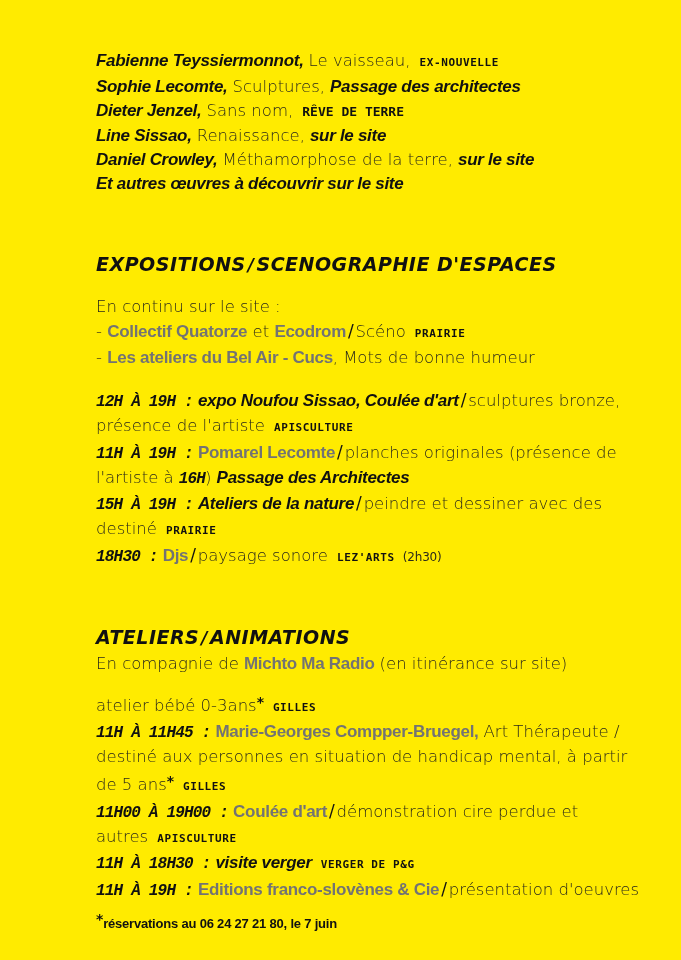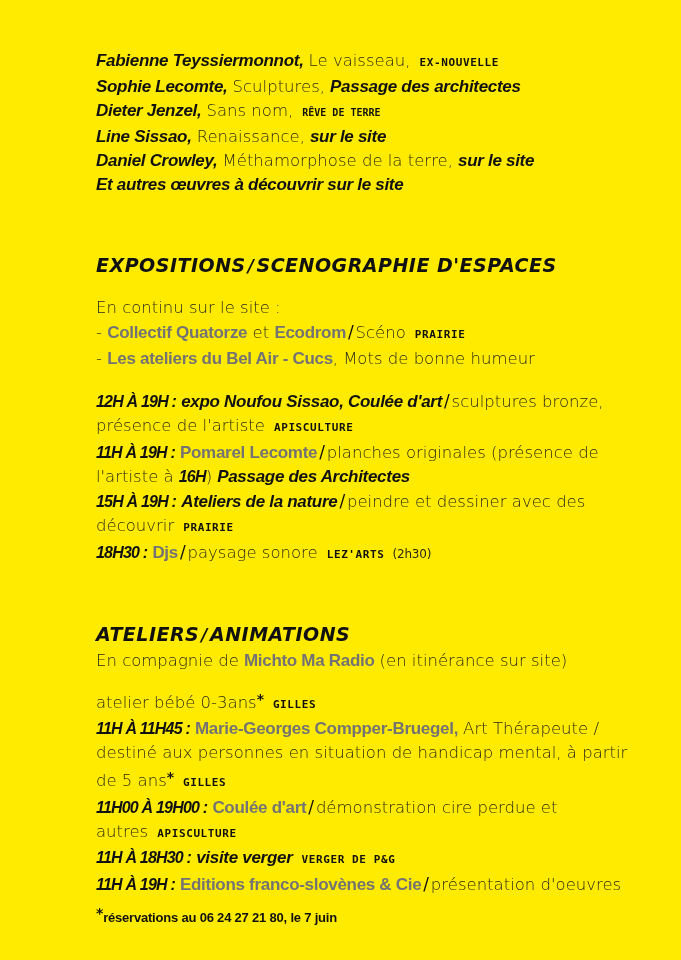--- a/index.html
+++ b/index.html
@@ -14,23 +14,23 @@
     .line {
       font-family: "DejaVu Sans", sans-serif;
       font-size: 16.5px;
       line-height: 24px;
       white-space: nowrap;
       letter-spacing: -0.2px;
     }
     .reg { font-family: "DejaVu Sans", sans-serif; font-weight: 300; color: #2b2a1a; letter-spacing: 0px; }
     .it { font-family: "Liberation Sans", sans-serif; font-style: italic; font-weight: 700; font-size: 17px; color: #111; letter-spacing: -0.3px; }
     .ins { font-family: "Liberation Sans", sans-serif; font-style: normal; font-weight: 700; font-size: 17px; color: #737373; letter-spacing: -0.3px; }
-    .time { font-family: Liberation Sans, sans-serif; font-style: italic; font-weight: 900; font-size: 16px; color: #111; letter-spacing: -0.8px; font-weight: bold; }
+    .time { font-family: Liberation Mono, monospace; font-style: italic; font-weight: 900; font-size: 16px; color: #111; letter-spacing: -0.8px; font-weight: bold; }
     .hand { font-family: "DejaVu Sans Mono", monospace; font-weight: bold; font-size: 11px; color: #111; letter-spacing: 0.6px; margin-left: 4px; }
-    .hand.sm { font-size: 10px; letter-spacing: 0px; }
+    .hand.sm { font-size: 13px; letter-spacing: 0px; }
     .slash { font-family: "DejaVu Sans", sans-serif; color: #111; font-size: 17px; margin: 0 2px; }
     .small { font-size: 12px; font-family: "DejaVu Sans", sans-serif; color: #2b2a1a; margin-left: 3px; }
     .heading {
       font-family: "DejaVu Sans", sans-serif;
       font-weight: 900; font-weight: bold;
       font-style: italic;
       font-size: 19px;
       letter-spacing: 0.5px;
       color: #111;
       line-height: 28px;
@@ -116,21 +116,21 @@
       <span class="it">Passage des Architectes</span>
     </div>
   </div>
 
   <div>
     <div class="line">
       <span class="time">15H À 19H :</span>
       <span class="it">Ateliers de la nature</span><span class="slash">/</span><span class="reg">peindre et dessiner avec des</span>
     </div>
     <div class="line">
-      <span class="reg">découvrir</span>
+      <span class="reg">destiné</span>
       <span class="hand">PRAIRIE</span>
     </div>
   </div>
 
   <div>
     <div class="line">
       <span class="time">18H30 :</span>
       <span class="ins">Djs</span><span class="slash">/</span><span class="reg">paysage sonore</span>
       <span class="hand">LEZ'ARTS</span>
       <span class="small">(2h30)</span>

